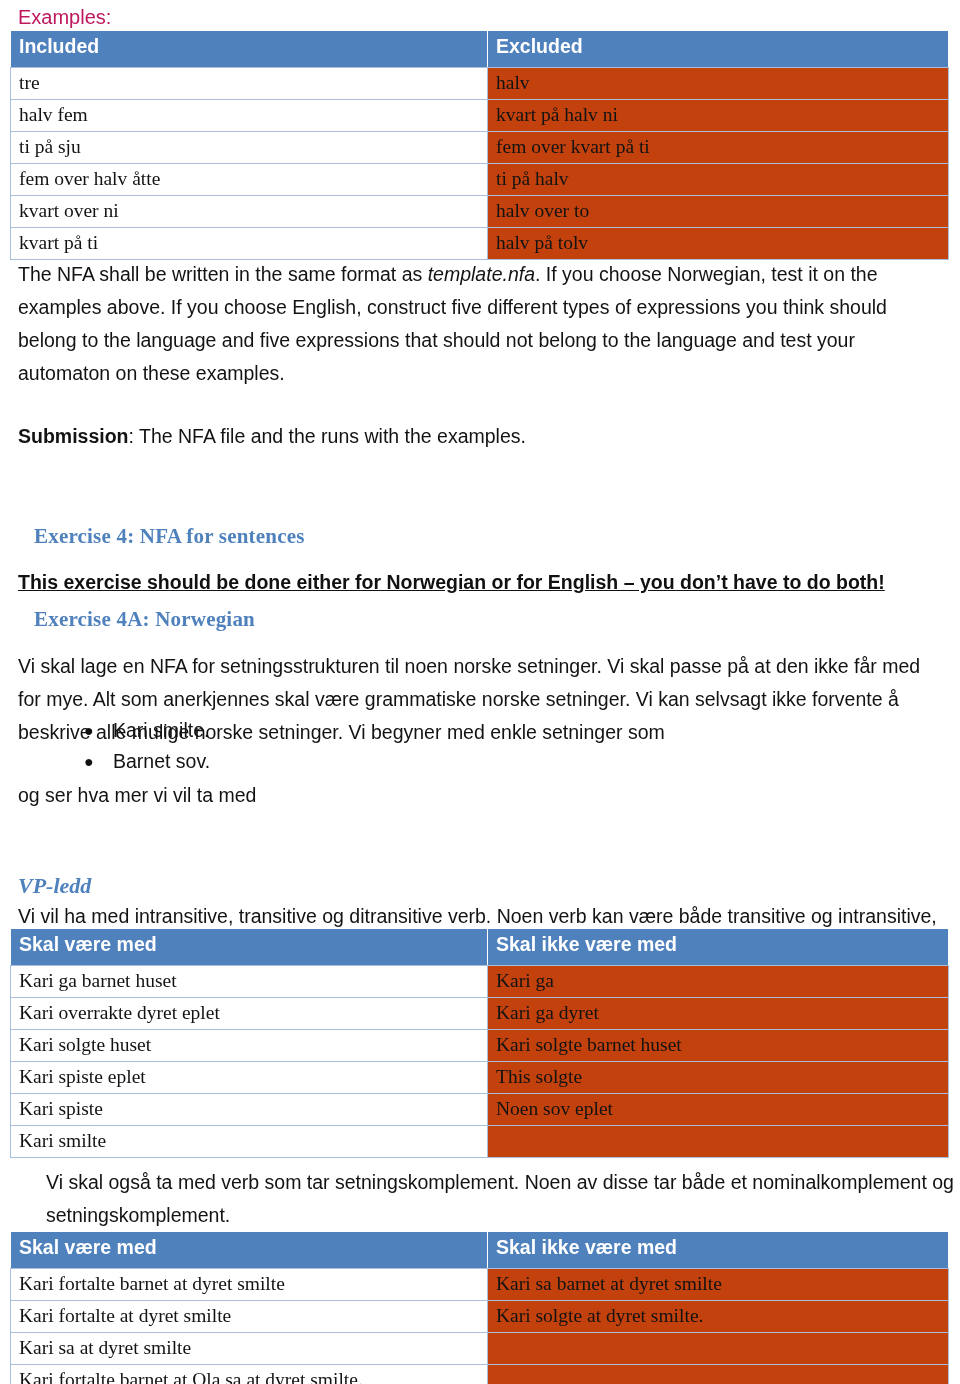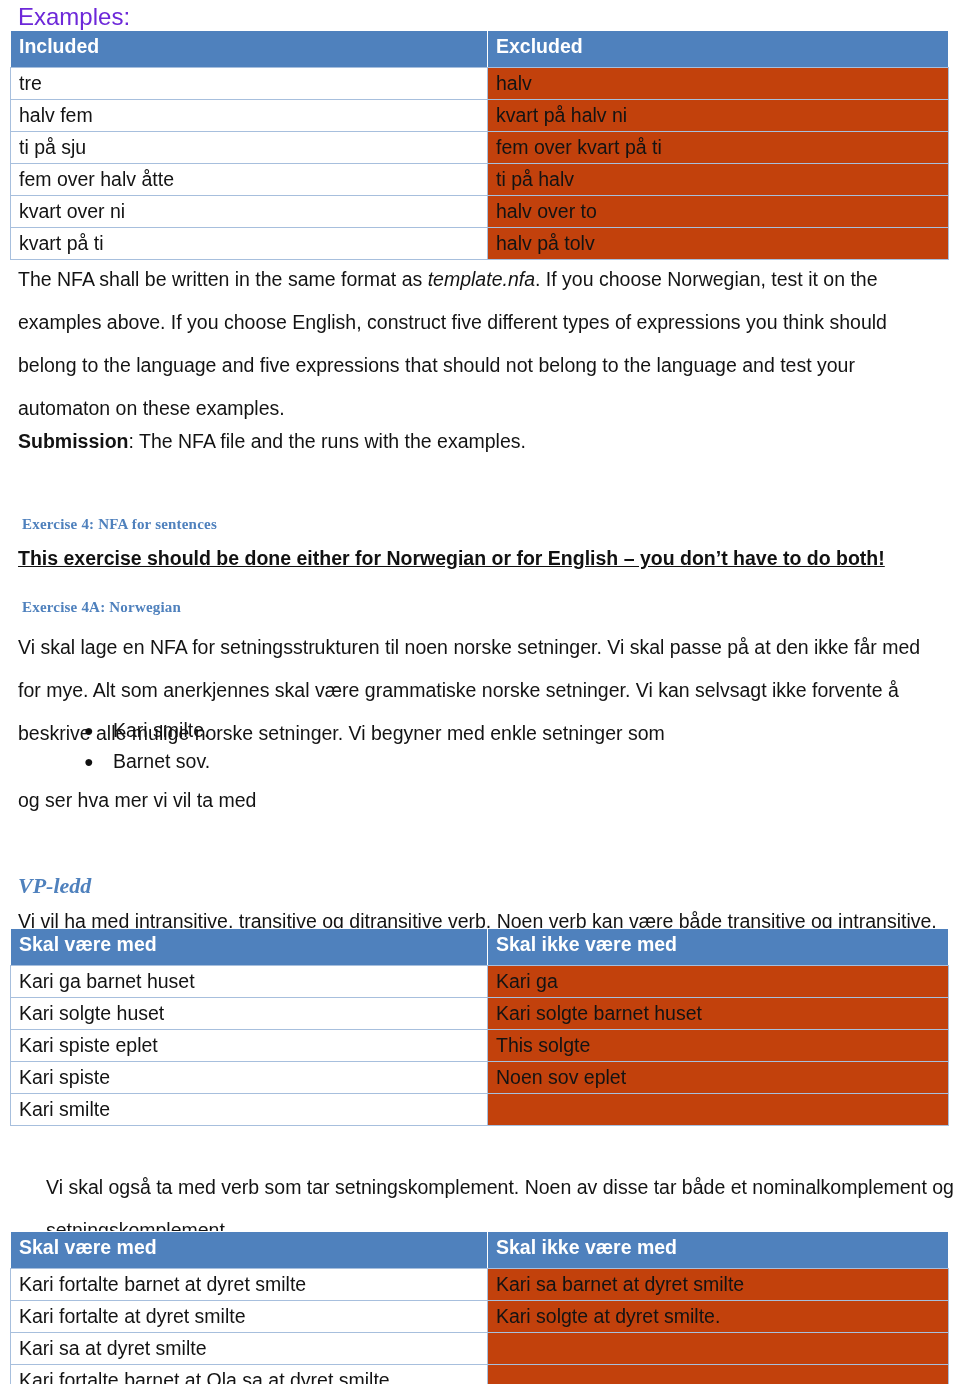--- a/index.html
+++ b/index.html
@@ -21,27 +21,27 @@
     height: 1384px;
     padding: 0;
     box-sizing: border-box;
   }
 
   
   .lead-label {
     position: absolute;
     left: 18px;
     top: 4px;
-    font-size: 24px;
+    font-size: 20px;
     line-height: 26px;
-    color: #6d28d9;
+    color: #be185d;
   }
   .para {
     font-size: 19.5px;
-    line-height: 43px;
+    line-height: 33px;
     color: #131313;
     margin: 0;
     text-align: left;
   }
   .para i { font-style: italic; }
   .para b { font-weight: bold; }
 
   
   .tbl {
     border-collapse: collapse;
@@ -66,33 +66,34 @@
   .tbl td {
     padding: 4px 24px 5px 8px;
     height: 21px;
     line-height: 22px;
     vertical-align: top;
     border: 1px solid #a7bfdd;
     background: #ffffff;
     color: #131313;
     white-space: nowrap;
     overflow: hidden;
+    font-family: Liberation Serif, serif;
   }
   .tbl td.shade { background: #c2410c; }
   .tbl tr td:first-child { border-left: 1px solid #a7bfdd; }
   .tbl-wrap { position: absolute; left: 10px; }
 
   
   .h-ex {
     font-family: "Liberation Serif", serif;
     font-weight: bold;
     color: #4F81BD;
-    font-size: 15px;
+    font-size: 21px;
     line-height: 30px;
-    margin: 4px;
+    margin: 16px;
     letter-spacing: 0.2px;
   }
   .h-sub {
     font-family: "Liberation Serif", serif;
     font-weight: bold;
     font-style: italic;
     color: #4F81BD;
     font-size: 22px;
     line-height: 28px;
     margin: 0;
@@ -230,20 +231,24 @@
           <th>Skal være med</th>
           <th>Skal ikke være med</th>
         </tr>
       </thead>
       <tbody>
         <tr>
           <td>Kari ga barnet huset</td>
           <td class="shade">Kari ga</td>
         </tr>
         <tr>
+          <td>Kari overrakte dyret eplet</td>
+          <td class="shade">Kari ga dyret</td>
+        </tr>
+        <tr>
           <td>Kari solgte huset</td>
           <td class="shade">Kari solgte barnet huset</td>
         </tr>
         <tr>
           <td>Kari spiste eplet</td>
           <td class="shade">This solgte</td>
         </tr>
         <tr>
           <td>Kari spiste</td>
           <td class="shade">Noen sov eplet</td>

